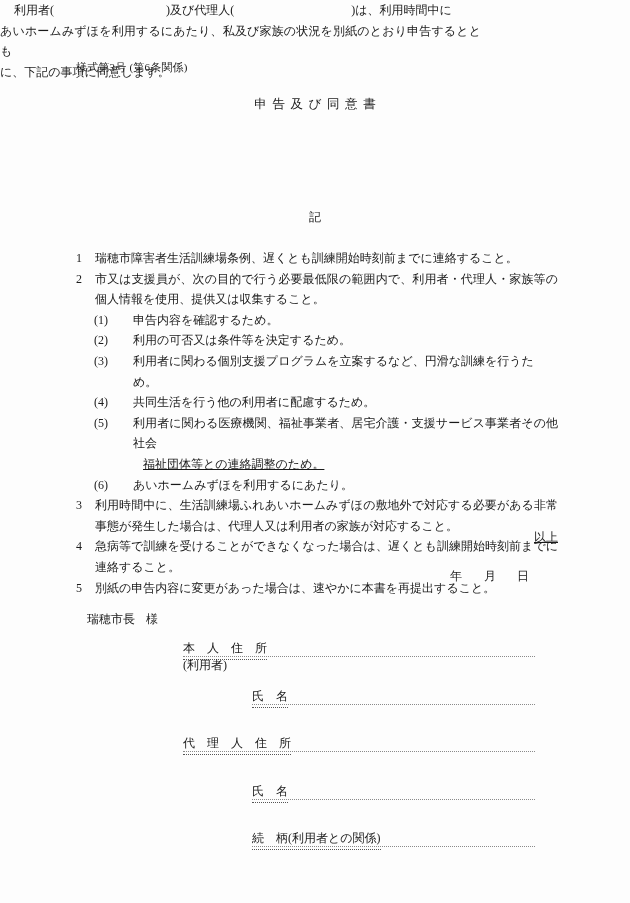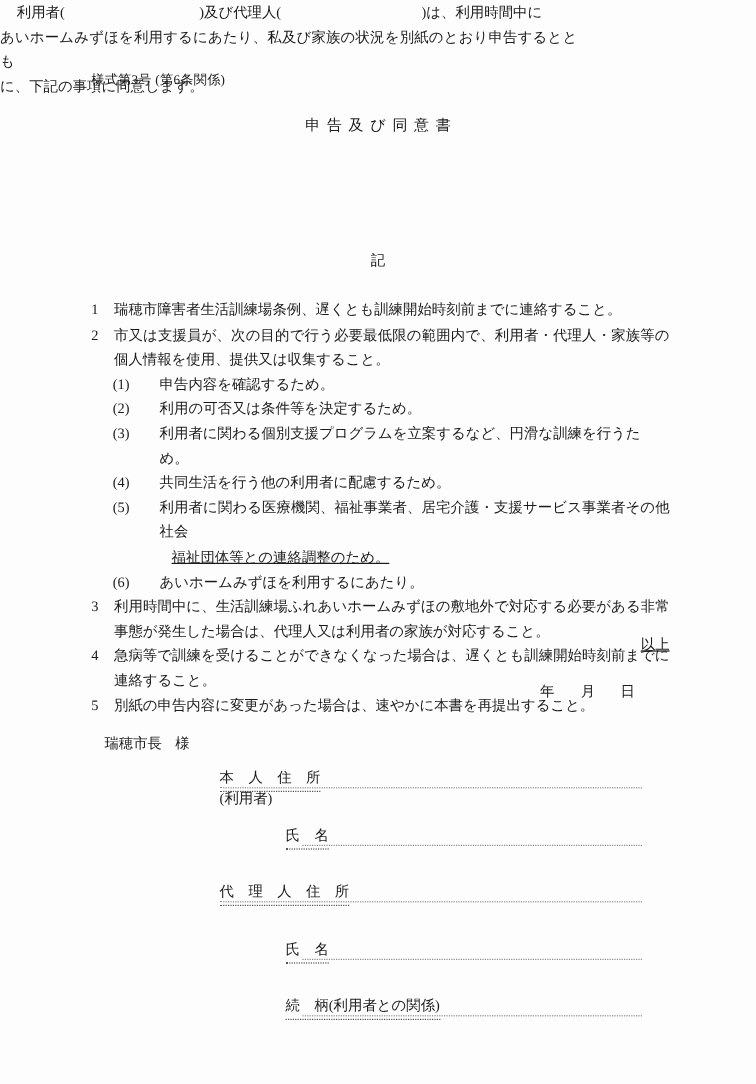--- a/index.html
+++ b/index.html
@@ -166,21 +166,21 @@
     padding-bottom: 2px;
     white-space: nowrap;
   }
   .sigrow .rule {
     position: absolute;
     left: 0;
     right: 0;
     bottom: 0;
     border-bottom: 1px dotted #8a8a8a;
   }
-  .sigrow.indent .lbl { left: 55px; }
+  .sigrow.indent .lbl { left: 69px; }
   .sigrow.indent .rule { left: 69px; }
 
   .r-honnin   { top: 0; }
   .r-shimei1  { top: 48px; }
   .r-dairinin { top: 95px; }
   .r-shimei2  { top: 143px; }
   .r-zokugara { top: 190px; }
 
   .riyousha {
     position: absolute;

